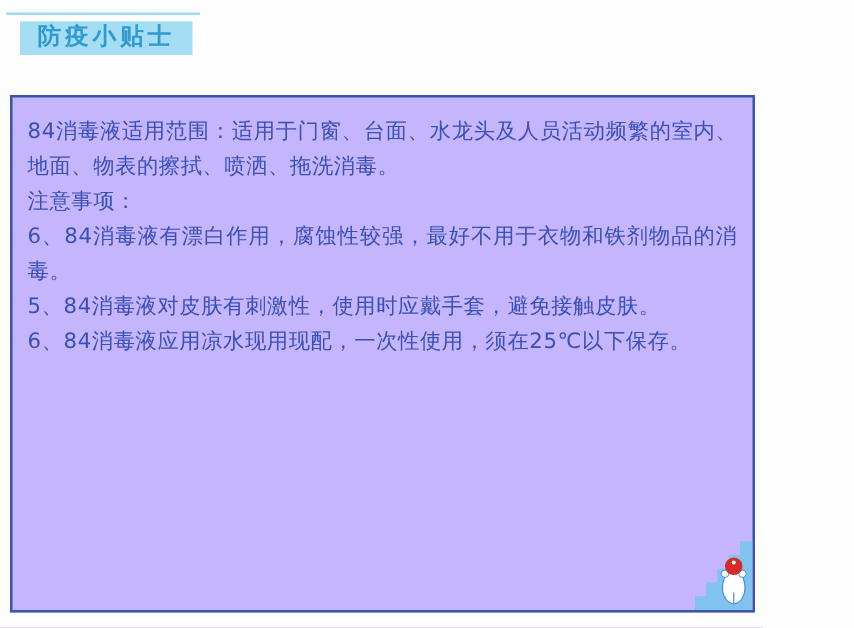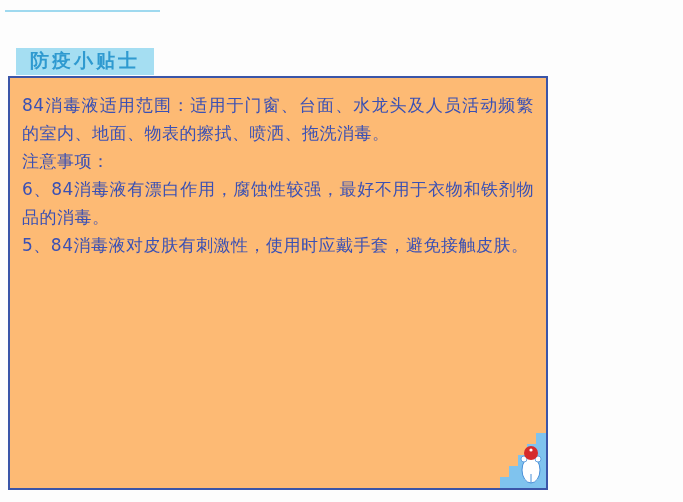--- a/index.html
+++ b/index.html
@@ -26,31 +26,30 @@
     position: absolute;
     left: 16px;
     top: 17px;
     background: var(--title-highlight, #a5def2);
     color: var(--title-text, #2f9ad0);
     font-size: 19px;
     font-weight: bold;
     letter-spacing: 3px;
     padding: 2px 14px 4px 14px;
     line-height: 21px;
-    margin-top: 31px;
   }
   .tips-card {
     position: absolute;
     left: 8px;
     top: 76px;
-    width: 540px;
+    width: 596px;
     height: 414px;
     box-sizing: border-box;
     border: 2px solid var(--border-blue, #3b55a8);
-    background: #fdba74;
+    background: #c4b5fd;
   }
   .tips-card-body {
     position: absolute;
     left: 0;
     top: 0;
     right: 0;
     bottom: 0;
     padding: 13px 12px 0 12px;
     color: var(--text-blue, #3a50b4);
     font-size: 17px;
@@ -78,20 +77,21 @@
 <div class="top-line"></div>
 
 <div class="page-title">防疫小贴士</div>
 
 <div class="tips-card">
   <div class="tips-card-body">
       <p>84消毒液适用范围：适用于门窗、台面、水龙头及人员活动频繁的室内、地面、物表的擦拭、喷洒、拖洗消毒。</p>
       <p>注意事项：</p>
       <p>6、84消毒液有漂白作用，腐蚀性较强，最好不用于衣物和铁剂物品的消毒。</p>
       <p>5、84消毒液对皮肤有刺激性，使用时应戴手套，避免接触皮肤。</p>
+      <p>6、84消毒液应用凉水现用现配，一次性使用，须在25℃以下保存。</p>
     </div>
 
   <svg class="corner-art" viewBox="0 0 46 60" xmlns="http://www.w3.org/2000/svg" aria-hidden="true">
     <polygon points="0,60 0,49 9,49 9,38 18,38 18,27 27,27 27,16 36,16 36,5 46,5 46,60" style="fill: var(--stairs, #7fc3ee);"></polygon>
     <g>
       <ellipse cx="31" cy="42" rx="9" ry="13" style="fill: var(--figure-body, #ffffff); stroke: var(--figure-outline, #4a90d9); stroke-width: 1;"></ellipse>
       <line x1="31" y1="46" x2="31" y2="55" style="stroke: var(--figure-outline, #4a90d9); stroke-width: 1;"></line>
       <circle cx="24" cy="31" r="3" style="fill: var(--figure-body, #ffffff); stroke: var(--figure-outline, #4a90d9); stroke-width: 0.8;"></circle>
       <circle cx="38" cy="31" r="3" style="fill: var(--figure-body, #ffffff); stroke: var(--figure-outline, #4a90d9); stroke-width: 0.8;"></circle>
       <circle cx="31" cy="25" r="7" style="fill: var(--figure-head, #d62b2b);"></circle>

